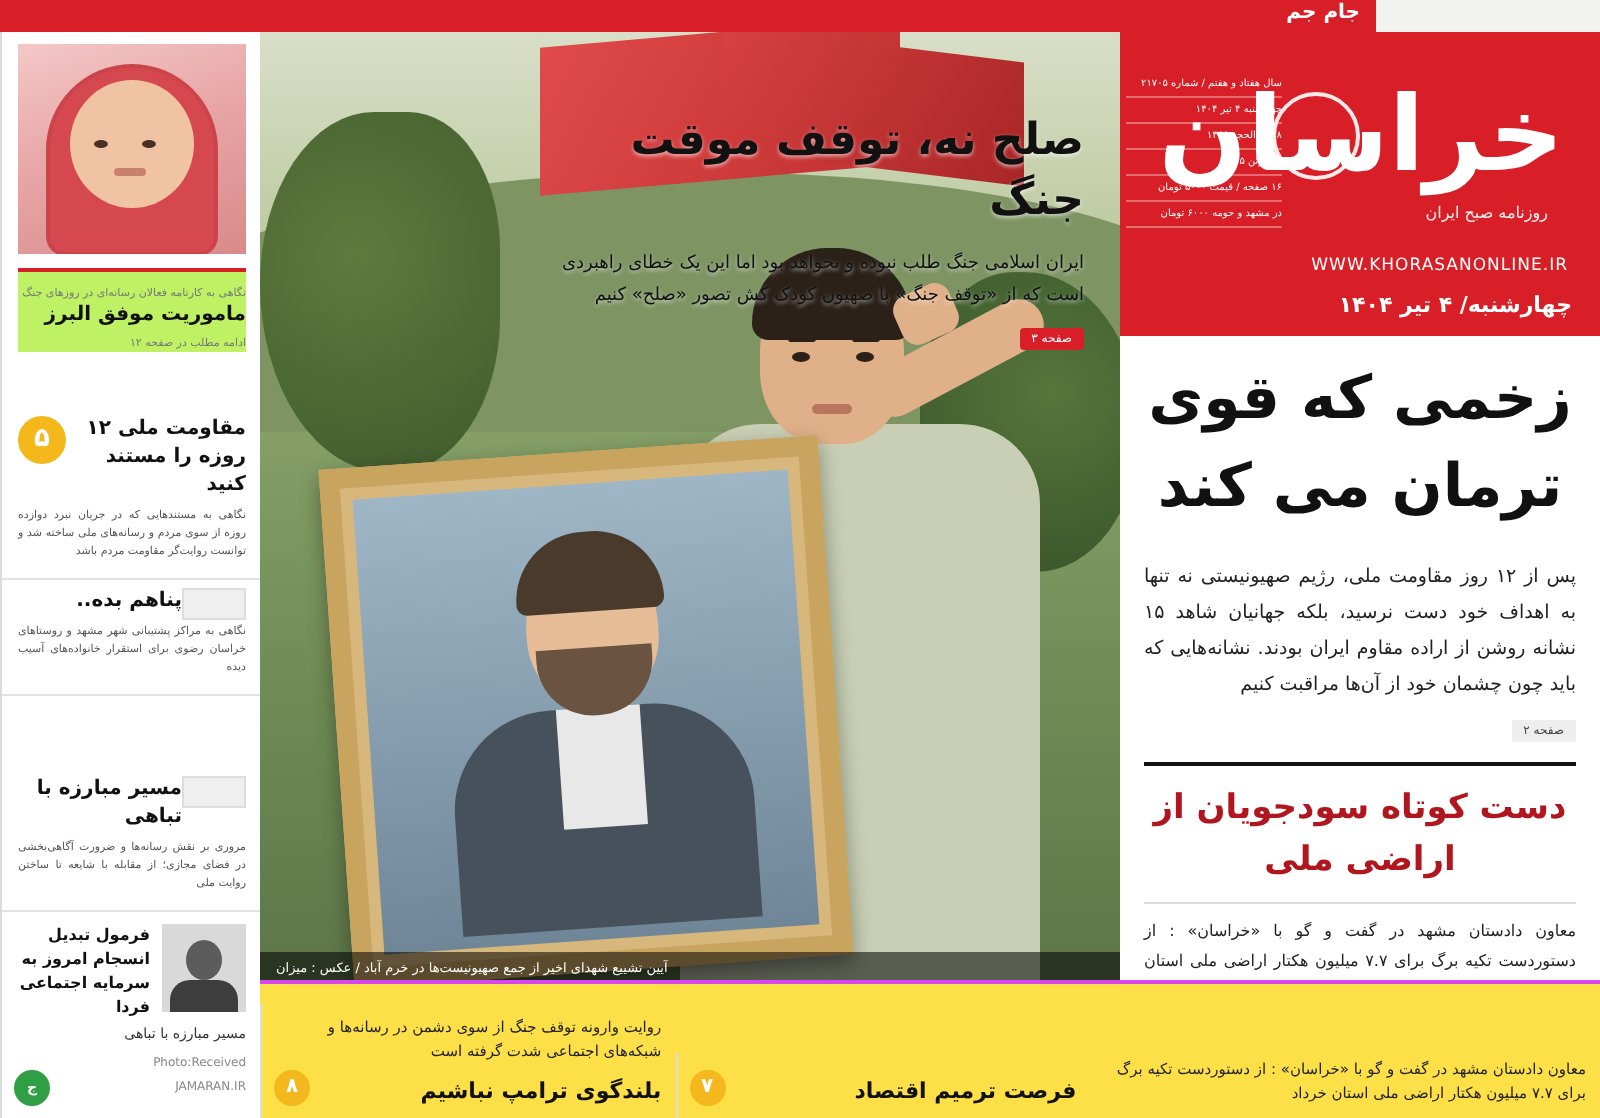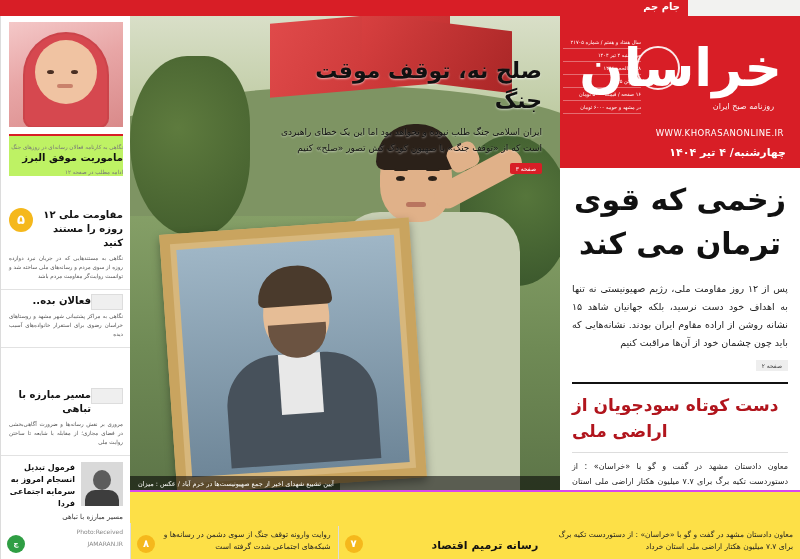--- a/index.html
+++ b/index.html
@@ -199,21 +199,21 @@
     font-size:30px;font-weight:bold;color:#111;text-align:center;line-height:44px;
   }
   .rc-body{
     margin-top:14px;font-size:9.5px;line-height:18px;color:#222;text-align:justify;
   }
   .rc-more{
     margin-top:8px;display:inline-block;background:#eee;color:#444;font-size:6px;padding:2px 6px;
   }
   .rc-rule{height:2px;background:#111;margin:10px 0 8px;}
   .rc-sub{
-    font-size:17px;font-weight:bold;color:#b1151d;text-align:left;line-height:26px;
+    font-size:17px;font-weight:bold;color:#b1151d;text-align:center;line-height:26px;
   }
   .rc-subbody{
     margin-top:8px;font-size:8px;line-height:15px;color:#222;text-align:justify;
     border-top:1px solid #ddd;padding-top:6px;
   }
   
   .bottom{
     position:absolute;left:130px;right:0;bottom:0;height:67px;
     background:#fde047;border-top:2px solid #d946ef;display:flex;flex-direction:row-reverse;align-items:flex-end;
   }
@@ -254,21 +254,21 @@
     </div>
 
     <div class="side-block" style="top:186px;">
       <div class="side-badge">۵</div>
       <div class="side-title">مقاومت ملی ۱۲ روزه را مستند کنید</div>
       <div class="side-body">نگاهی به مستندهایی که در جریان نبرد دوازده روزه از سوی مردم و رسانه‌های ملی ساخته شد و توانست روایت‌گر مقاومت مردم باشد</div>
     </div>
 
     <div class="side-block" style="top:272px;">
       <div class="logo-mini"></div>
-      <div class="side-title">فعالان بده..</div>
+      <div class="side-title">پناهم بده..</div>
       <div class="side-body">نگاهی به مراکز پشتیبانی شهر مشهد و روستاهای خراسان رضوی برای استقرار خانواده‌های آسیب دیده</div>
     </div>
 
     <div class="side-block" style="top:366px;">
       <div class="logo-mini"></div>
       <div class="side-title">مسیر مبارزه با تباهی</div>
       <div class="side-body">مروری بر نقش رسانه‌ها و ضرورت آگاهی‌بخشی در فضای مجازی؛ از مقابله با شایعه تا ساختن روایت ملی</div>
     </div>
 
     <div class="side-author">
@@ -343,24 +343,25 @@
     <div class="rc-body">پس از ۱۲ روز مقاومت ملی، رژیم صهیونیستی نه تنها به اهداف خود دست نرسید، بلکه جهانیان شاهد ۱۵ نشانه روشن از اراده مقاوم ایران بودند. نشانه‌هایی که باید چون چشمان خود از آن‌ها مراقبت کنیم</div>
     <div class="rc-more">صفحه ۲</div>
     <div class="rc-rule"></div>
     <div class="rc-sub">دست کوتاه سودجویان از اراضی ملی</div>
     <div class="rc-subbody">معاون دادستان مشهد در گفت و گو با «خراسان» : از دستور‌دست تکیه برگ برای ۷.۷ میلیون هکتار اراضی ملی استان خرداد</div>
   </div>
 
   <div class="bottom">
     <div class="bcell">
       <div class="btxt">روایت وارونه توقف جنگ از سوی دشمن در رسانه‌ها و شبکه‌های اجتماعی شدت گرفته است</div>
+      <div class="bbig">بلندگوی ترامپ نباشیم</div>
       <div class="bnum">۸</div>
     </div>
     <div class="bcell">
-      <div class="bbig">رسانه ترمیم اقتصاد</div>
+      <div class="bbig">فرصت ترمیم اقتصاد</div>
       <div class="bnum">۷</div>
     </div>
     <div class="bcell" style="flex:1.25">
       <div class="btxt">معاون دادستان مشهد در گفت و گو با «خراسان» : از دستور‌دست تکیه برگ برای ۷.۷ میلیون هکتار اراضی ملی استان خرداد</div>
     </div>
   </div>
 
 </div>
 
 </body></html>

